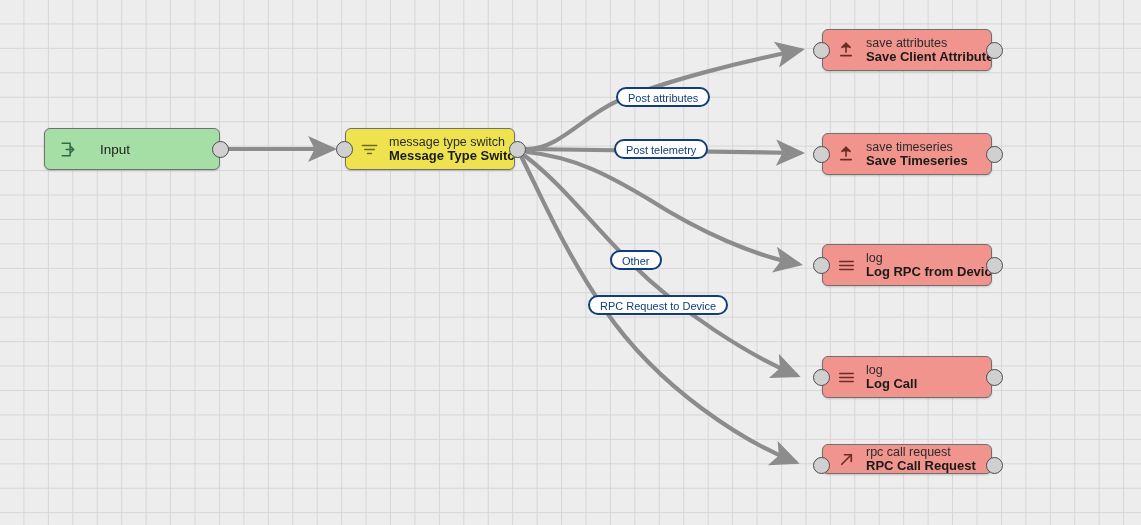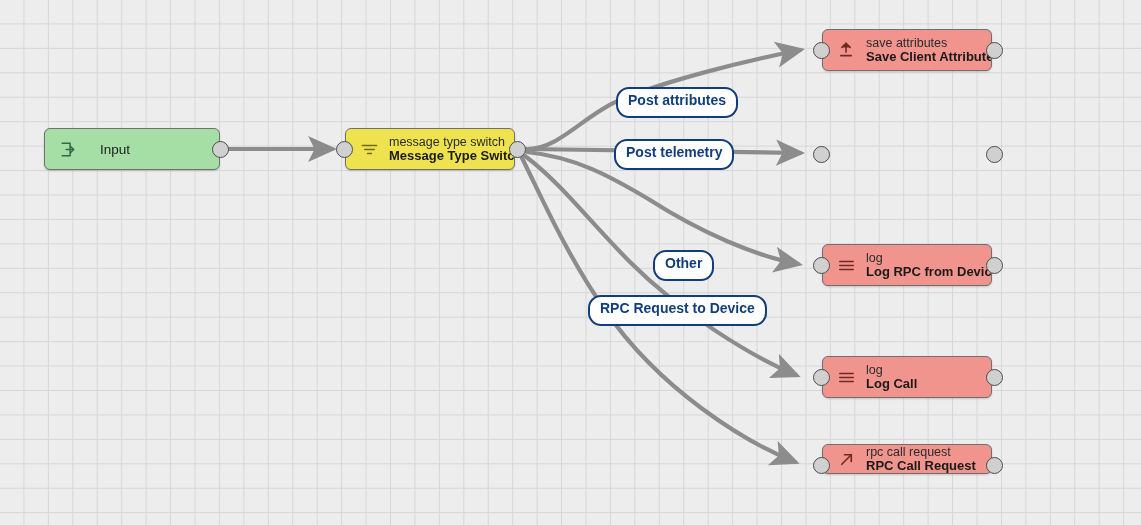--- a/index.html
+++ b/index.html
@@ -92,23 +92,23 @@
     z-index: 6;
   }
 
   .edge-label {
     position: absolute;
     box-sizing: border-box;
     background: #ffffff;
     border: 2px solid #123d7c;
     border-radius: 13px;
     color: #123d7c;
-    font-size: 14px;
-    font-weight: bold;
-    padding: 3px 10px 8px 10px;
+    font-size: 11px;
+    font-weight: normal;
+    padding: 3px 10px 0 10px;
     white-space: nowrap;
     z-index: 8;
     line-height: 1.15;
   }
 </style>
 </head>
 <body>
 
 <div id="canvas">
 
@@ -171,20 +171,33 @@
       </svg>
     </span>
     <span class="node-text">
       <span class="node-type">save attributes</span>
       <span class="node-title">Save Client Attributes</span>
     </span>
   </div>
   <div class="port" style="left:813px; top:42px;"></div>
   <div class="port" style="left:986px; top:42px;"></div>
 
+  <div class="node red" style="left:822px; top:133px; width:170px; height:42px;">
+    <span class="node-icon">
+      <svg width="18" height="18" viewBox="0 0 24 24" fill="none" stroke="currentColor" stroke-width="2.1" stroke-linecap="round" stroke-linejoin="round">
+        <path d="M12 3 L12 15"></path>
+        <path d="M6.5 8.5 L12 3 L17.5 8.5" fill="currentColor"></path>
+        <path d="M5 19.5 h14"></path>
+      </svg>
+    </span>
+    <span class="node-text">
+      <span class="node-type">save timeseries</span>
+      <span class="node-title">Save Timeseries</span>
+    </span>
+  </div>
   <div class="port" style="left:813px; top:146px;"></div>
   <div class="port" style="left:986px; top:146px;"></div>
 
   <div class="node red" style="left:822px; top:244px; width:170px; height:42px;">
     <span class="node-icon">
       <svg width="19" height="19" viewBox="0 0 24 24" fill="none" stroke="currentColor" stroke-width="2" stroke-linecap="round">
         <path d="M3.5 7 h17"></path>
         <path d="M3.5 12 h17"></path>
         <path d="M3.5 17 h17"></path>
       </svg>
@@ -226,17 +239,17 @@
     </span>
   </div>
   <div class="port" style="left:813px; top:457px;"></div>
   <div class="port" style="left:986px; top:457px;"></div>
 
   <div class="edge-label" style="left:616px; top:87px;">Post attributes</div>
 
   <div class="edge-label" style="left:614px; top:139px;">Post telemetry</div>
 
 
-  <div class="edge-label" style="left:653px; top:250px;">Other</div>
+  <div class="edge-label" style="left:610px; top:250px;">Other</div>
 
   <div class="edge-label" style="left:588px; top:295px;">RPC Request to Device</div>
 
 </div>
 
 </body></html>

